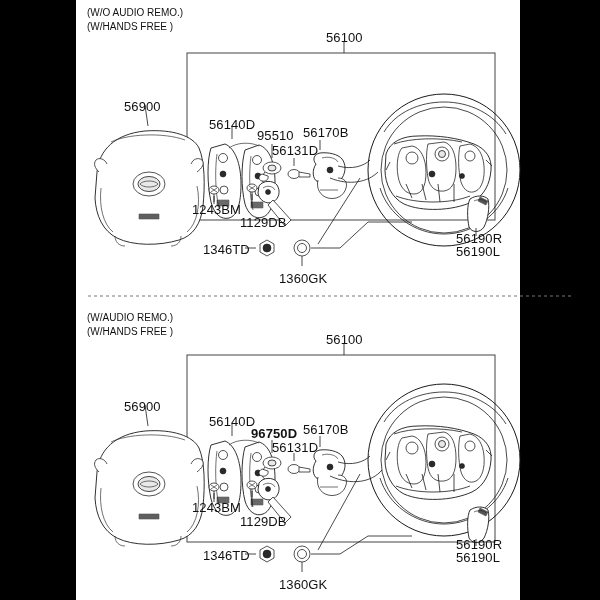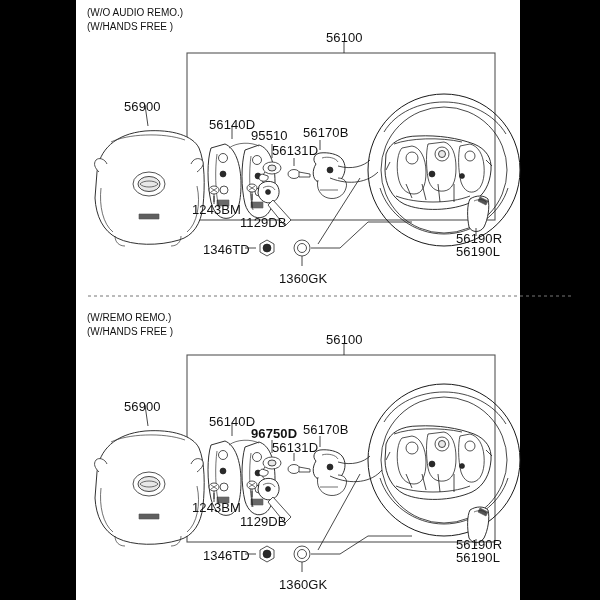--- a/index.html
+++ b/index.html
@@ -276,32 +276,32 @@
     </g>
   </svg>
 
   <div class="hdr" style="left:87px;top:6px;">
     <div>(W/O AUDIO REMO.)</div>
     <div>(W/HANDS FREE )</div>
   </div>
   <div class="lbl" style="left:326px;top:30px;">56100</div>
   <div class="lbl" style="left:124px;top:99px;">56900</div>
   <div class="lbl" style="left:209px;top:117px;">56140D</div>
-  <div class="lbl" style="left:251px;top:128px;">95510</div>
+  <div class="lbl" style="left:257px;top:128px;">95510</div>
   <div class="lbl" style="left:272px;top:143px;">56131D</div>
   <div class="lbl" style="left:303px;top:125px;">56170B</div>
   <div class="lbl" style="left:192px;top:202px;">1243BM</div>
   <div class="lbl" style="left:240px;top:215px;">1129DB</div>
   <div class="lbl" style="left:203px;top:242px;">1346TD</div>
   <div class="lbl" style="left:279px;top:271px;">1360GK</div>
   <div class="lbl" style="left:456px;top:231px;">56190R</div>
   <div class="lbl" style="left:456px;top:244px;">56190L</div>
 
   <div class="hdr" style="left:87px;top:311px;">
-    <div>(W/REMO REMO.)</div>
+    <div>(W/AUDIO REMO.)</div>
     <div>(W/HANDS FREE )</div>
   </div>
   <div class="lbl" style="left:326px;top:332px;">56100</div>
   <div class="lbl" style="left:124px;top:399px;">56900</div>
   <div class="lbl" style="left:209px;top:414px;">56140D</div>
   <div class="lbl" style="left:251px;top:426px;font-weight:bold;">96750D</div>
   <div class="lbl" style="left:272px;top:440px;">56131D</div>
   <div class="lbl" style="left:303px;top:422px;">56170B</div>
   <div class="lbl" style="left:192px;top:500px;">1243BM</div>
   <div class="lbl" style="left:240px;top:514px;">1129DB</div>

